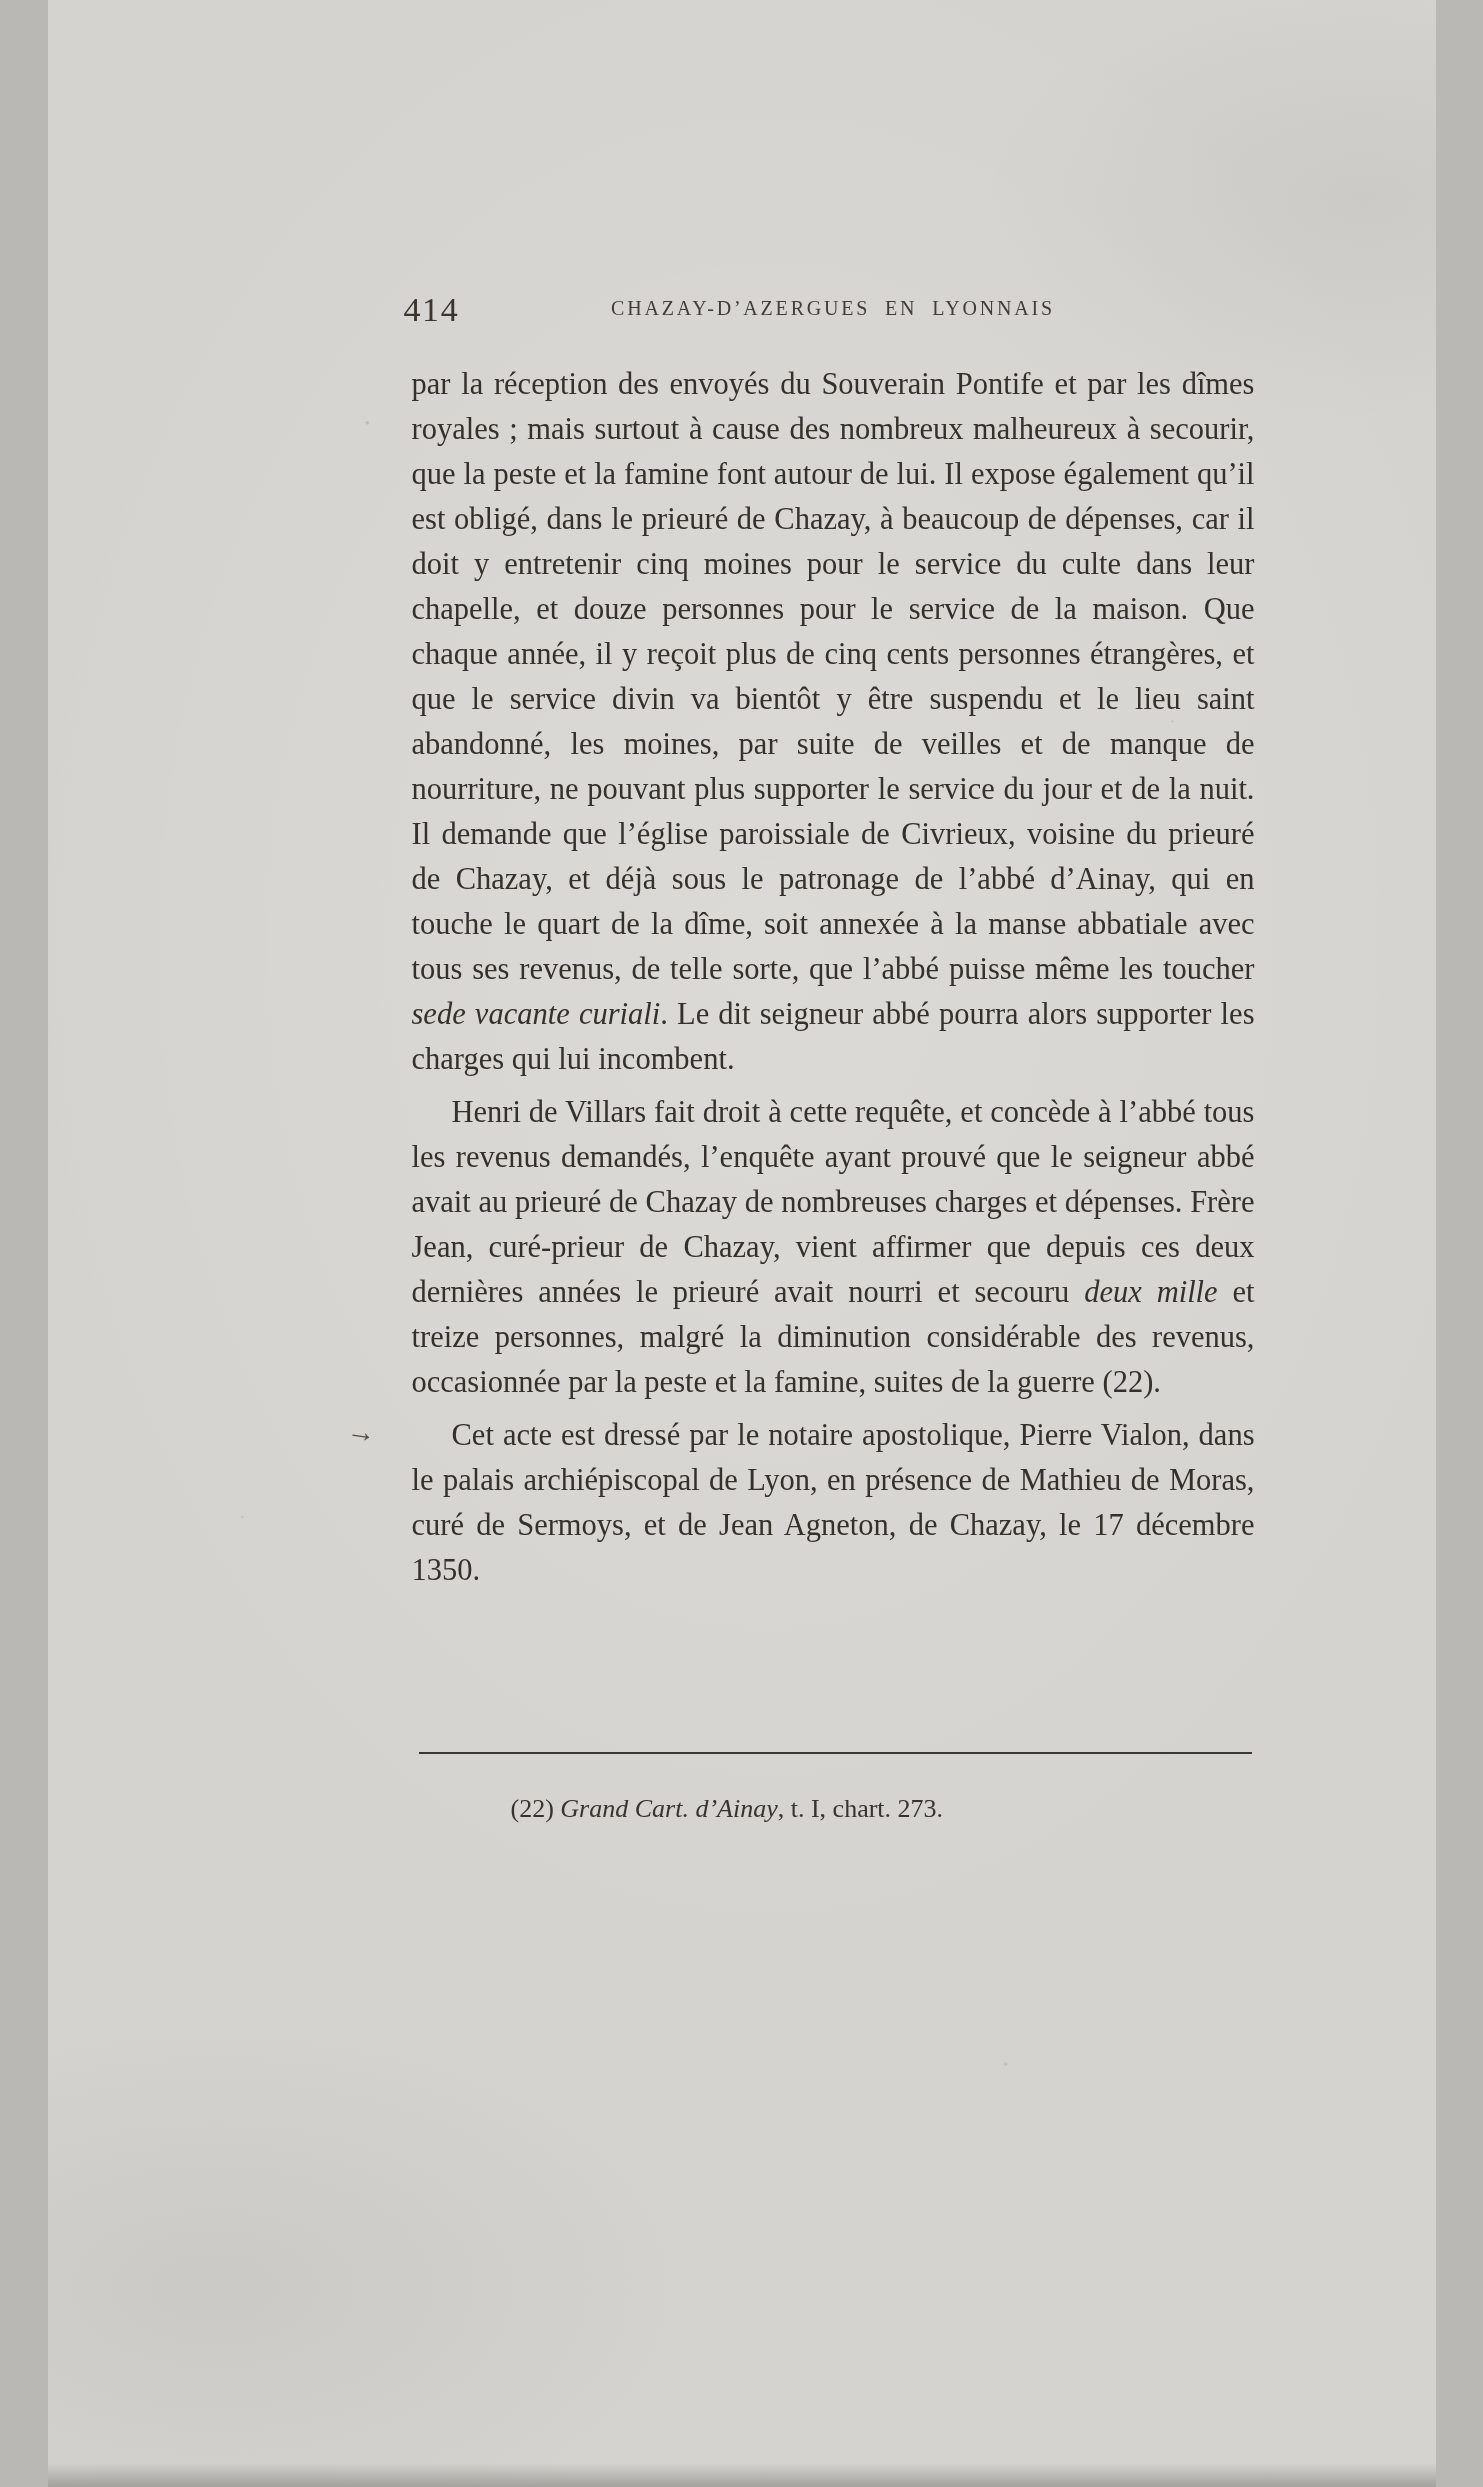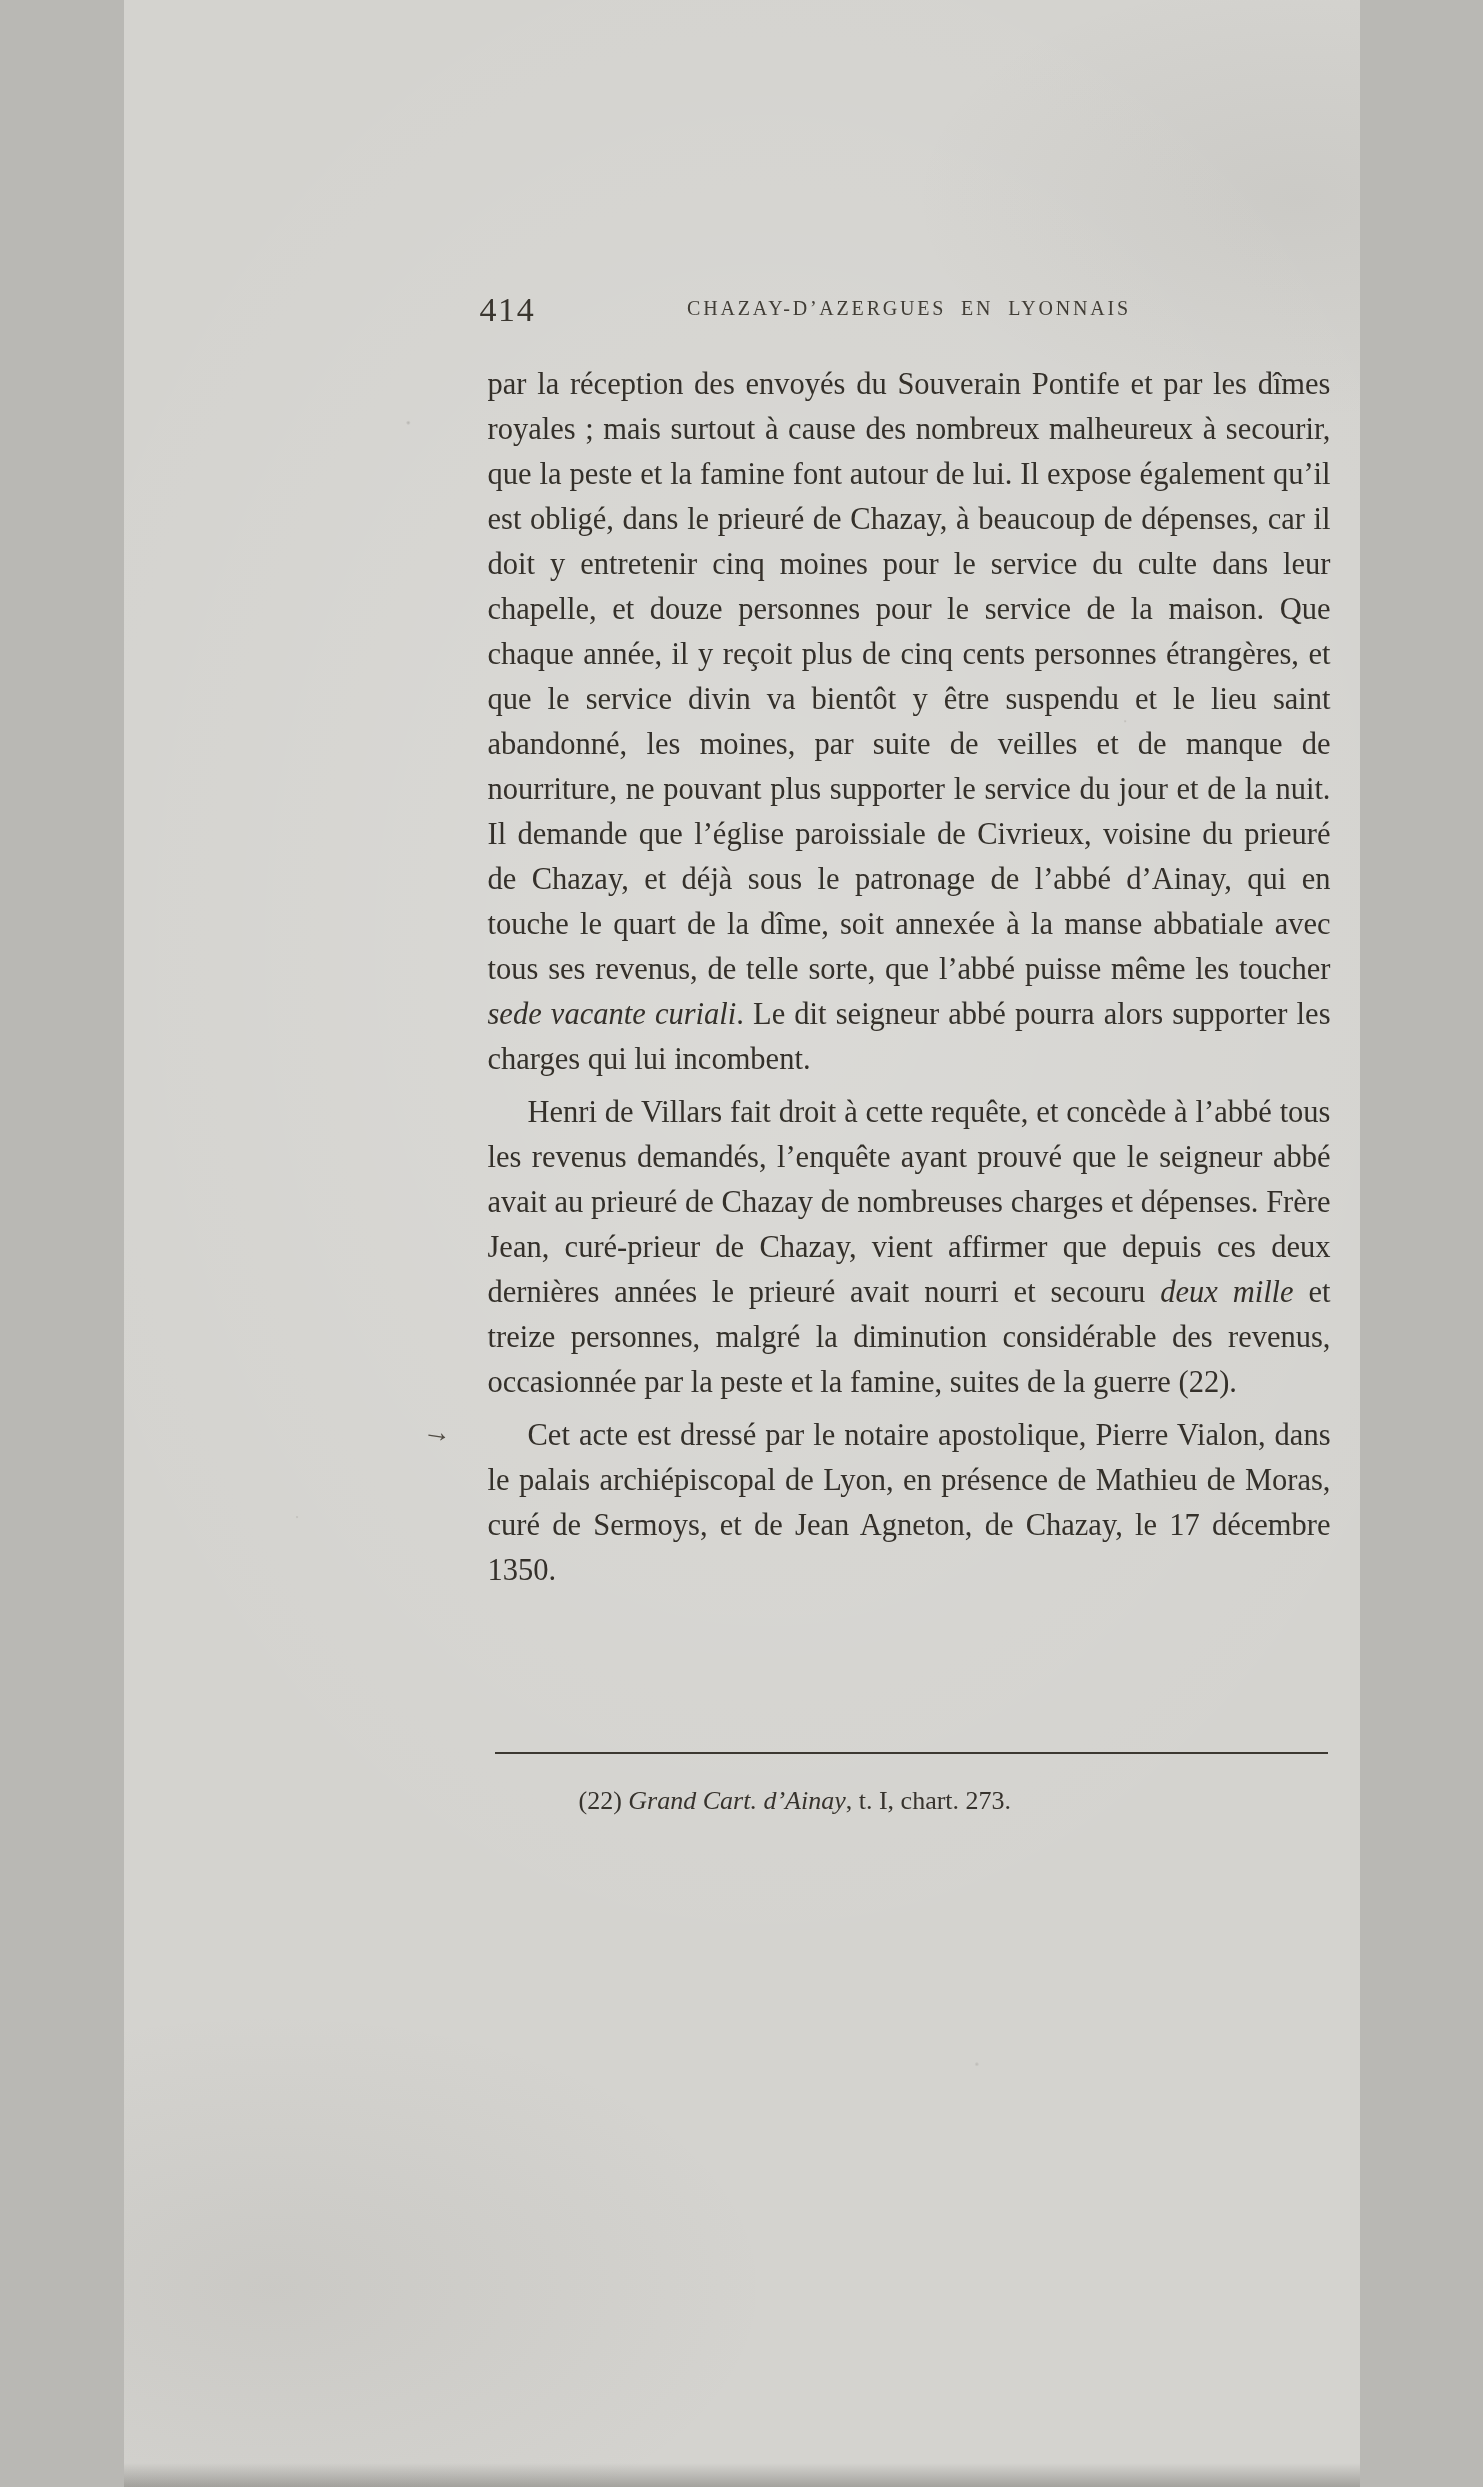--- a/index.html
+++ b/index.html
@@ -2,21 +2,21 @@
 <html lang="fr" style="font-size:12.7px"><head>
 <meta charset="utf-8">
 <style>
   html, body {
     margin: 0;
     padding: 0;
     background: #b9b8b4;
   }
   .page {
     position: relative;
-    width: 1236px;
+    width: 1388px;
     height: 2487px;
     margin: 0 auto;
     overflow: hidden;
     background-color: #d4d3cf;
     background-image:
       radial-gradient(ellipse 1109px 1505px at 52% 38%, rgba(255,255,255,0.16), rgba(255,255,255,0) 70%),
       radial-gradient(ellipse 713px 396px at 12% 92%, rgba(90,88,82,0.08), rgba(90,88,82,0) 70%),
       radial-gradient(ellipse 554px 317px at 95% 8%, rgba(90,88,82,0.07), rgba(90,88,82,0) 70%),
       radial-gradient(circle 2.4px at 23% 17%, rgba(70,66,60,0.25), rgba(70,66,60,0) 100%),
       radial-gradient(circle 1.6px at 81% 29%, rgba(70,66,60,0.22), rgba(70,66,60,0) 100%),
@@ -93,21 +93,21 @@
     left: 371px;
     width: 833px;
     height: 2.4px;
     background: #3c3831;
   }
   .footnote {
     position: absolute;
     top: 1779px;
     left: 356px;
     width: 859px;
-    margin: 4px;
+    margin: 12px;
     font-size: 26px;
     line-height: 36px;
     text-indent: 95px;
     color: #37332d;
   }
 </style>
 </head>
 <body>
 
 <div class="page">

